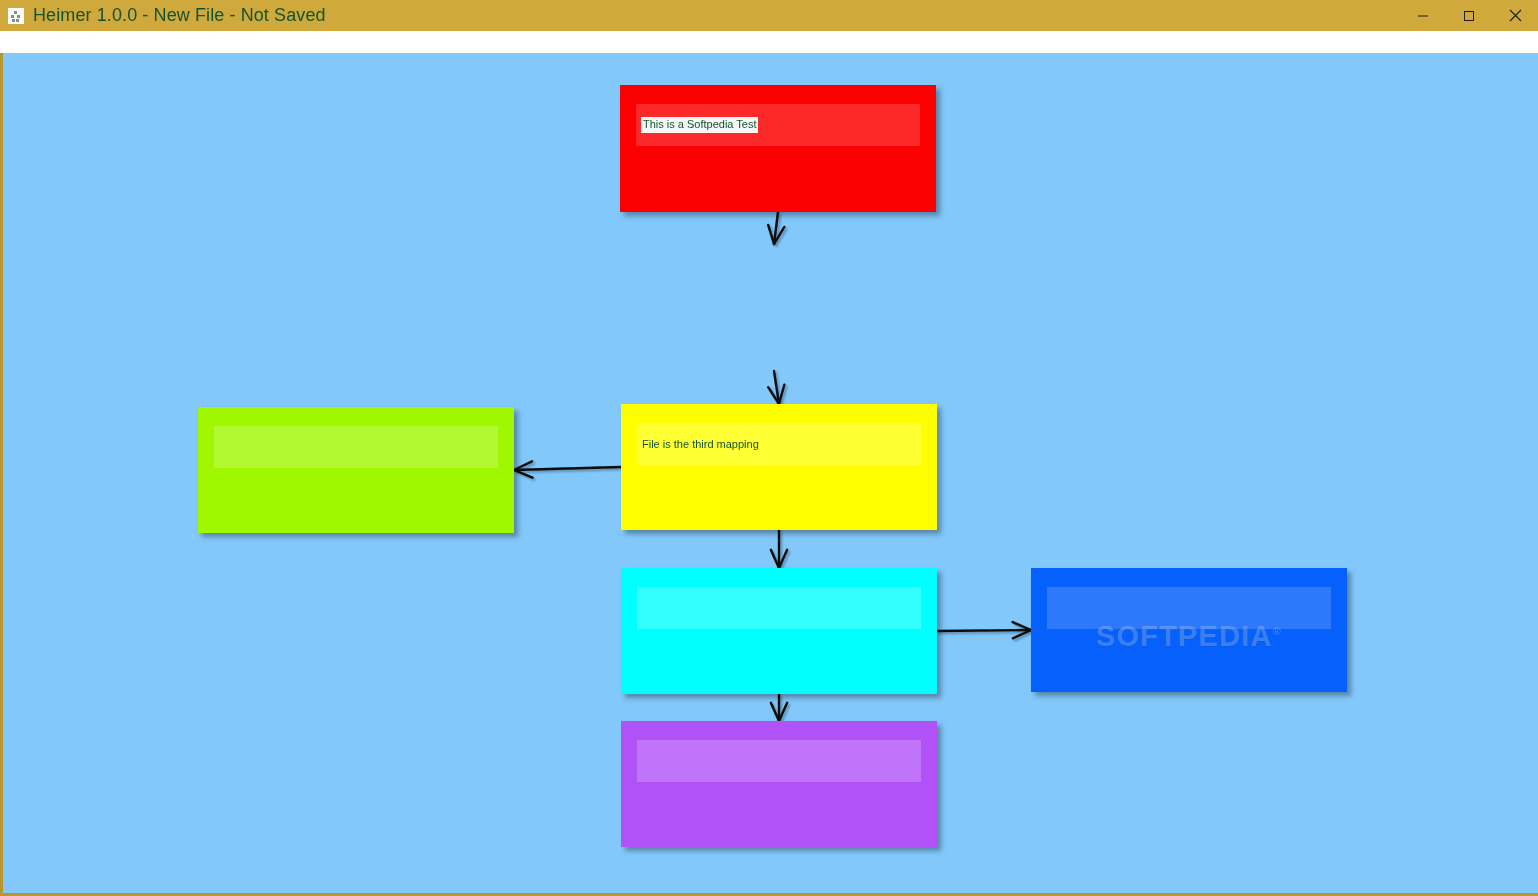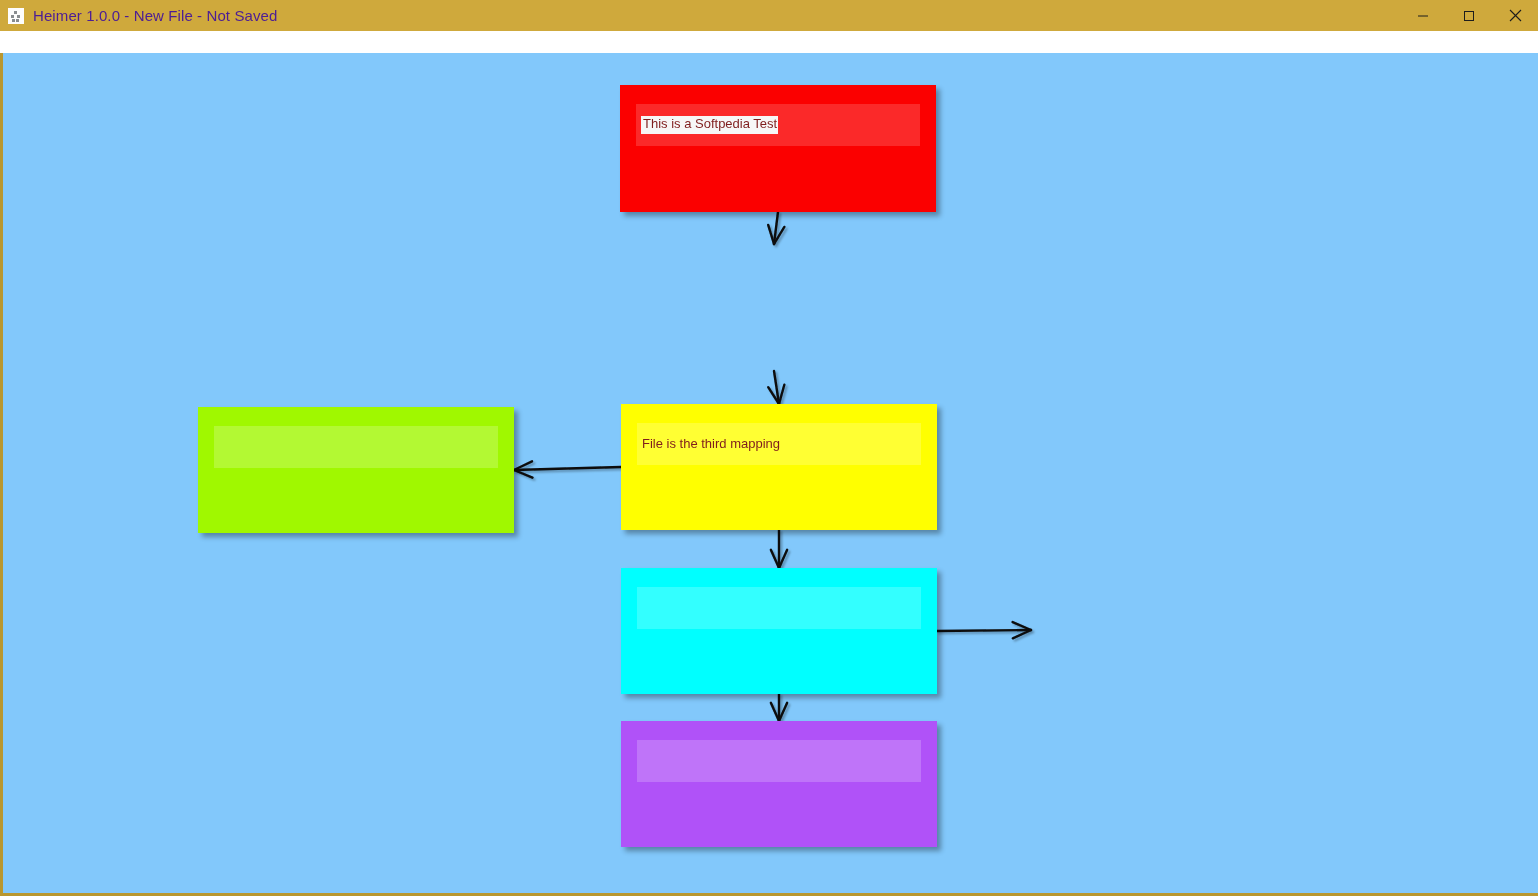--- a/index.html
+++ b/index.html
@@ -44,22 +44,22 @@
     width: 3px; height: 3px;
     background: #888c8f;
   }
   .app-icon i.d1 { left: 6px;  top: 3px; }
   .app-icon i.d2 { left: 3px;  top: 7px; }
   .app-icon i.d3 { left: 9px;  top: 7px; }
   .app-icon i.d4 { left: 4px;  top: 11px; }
   .app-icon i.d5 { left: 8px;  top: 11px; }
 
   .title-text {
-    font-size: 15px;
-    color: #4c1d95;
+    font-size: 18px;
+    color: #14532d;
     letter-spacing: 0.1px;
     white-space: nowrap;
   }
 
   .win-controls {
     position: absolute;
     right: 0; top: 0;
     height: 31px;
     display: flex;
   }
@@ -124,22 +124,22 @@
     position: absolute;
     left: 16px;
     top: 19px;
     right: 16px;
     height: 42px;
     display: flex;
     align-items: center;
     padding-left: 5px;
   }
   .node .label {
-    font-size: 13px;
-    color: #7f1d1d;
+    font-size: 11px;
+    color: #14532d;
     white-space: nowrap;
     line-height: 1.1;
   }
   .node .label.selected {
     background: #f7f7f7;
     padding: 1px 1px 2px 2px;
   }
 
   
   .watermark {
@@ -245,20 +245,28 @@
           <span class="label"></span>
         </div>
       </div>
 
       <div class="node" id="node-cyan" style="left: 618px; top: 515px; width: 316px; height: 126px; background: rgb(0, 255, 255);">
         <div class="textbox" style="background: rgba(255, 255, 255, 0.2);">
           <span class="label"></span>
         </div>
       </div>
 
+      <div class="node" id="node-blue" style="left: 1028px; top: 515px; width: 316px; height: 124px; background: rgb(6, 96, 251);">
+        <div class="textbox" style="background: rgba(255, 255, 255, 0.16);">
+          <span class="label"></span>
+        </div>
+        <div class="watermark">
+          <span>SOFTPEDIA</span><sup>®</sup>
+        </div>
+      </div>
 
       <div class="node" id="node-magenta" style="left: 618px; top: 668px; width: 316px; height: 126px; background: rgb(176, 82, 248);">
         <div class="textbox" style="background: rgba(255, 255, 255, 0.2);">
           <span class="label"></span>
         </div>
       </div>
 
     </div>
   </div>
 </div>

